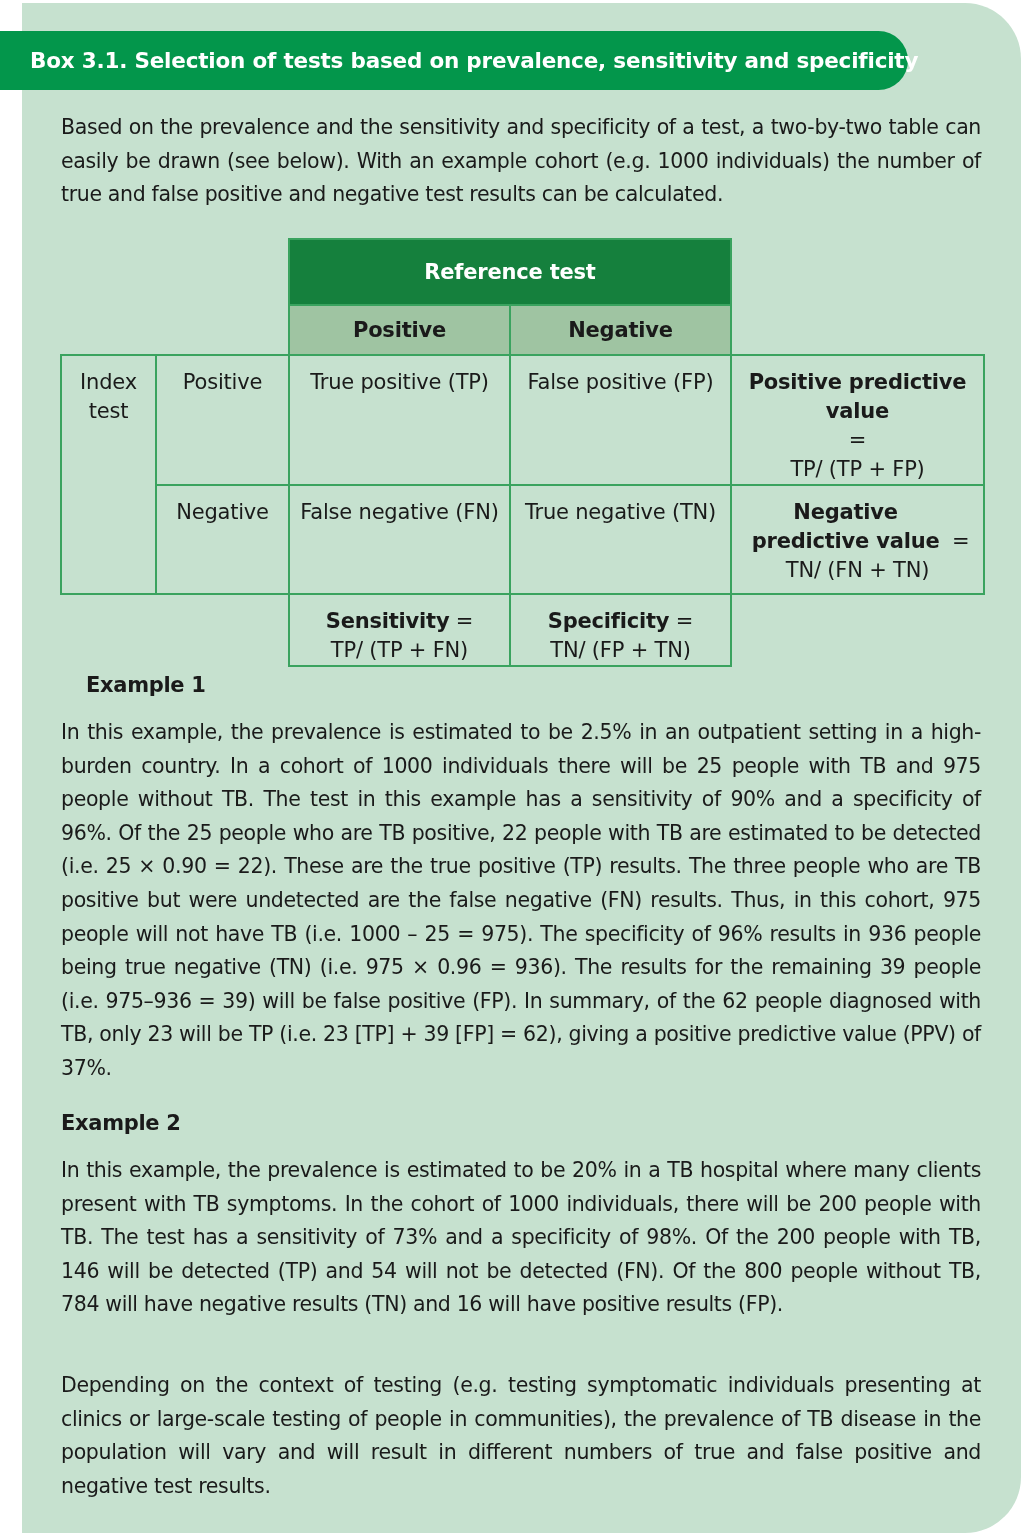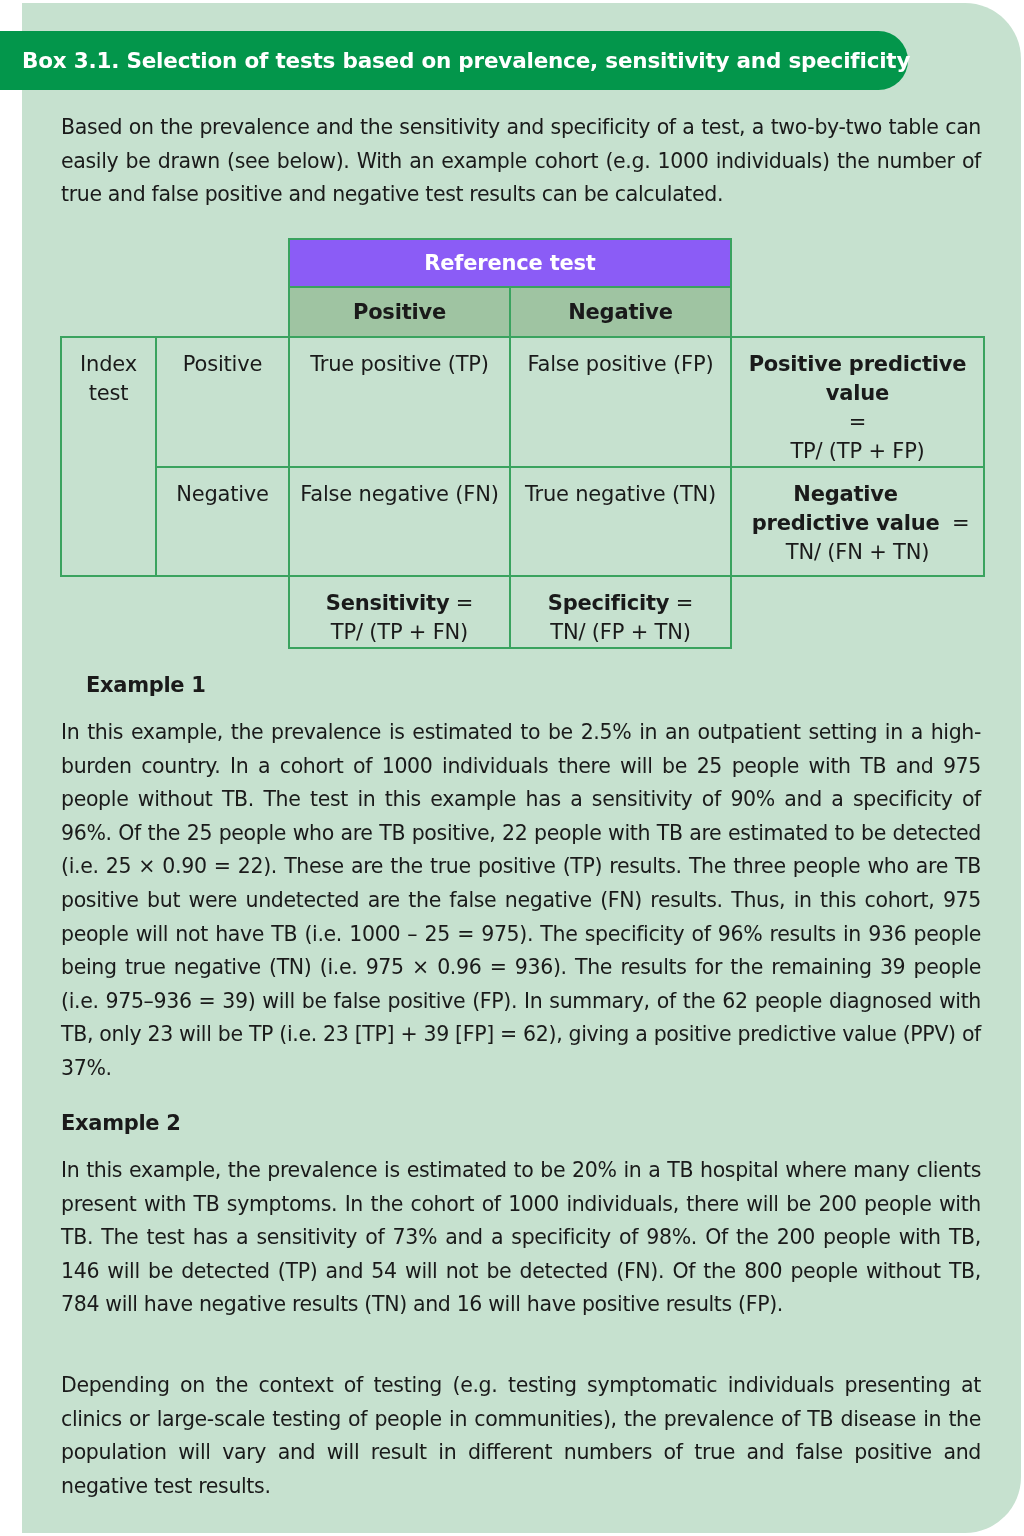--- a/index.html
+++ b/index.html
@@ -3,30 +3,30 @@
 <meta charset="utf-8">
 <style>
   html, body { margin: 0; padding: 0; background: #ffffff; }
   body { width: 1024px; height: 1536px; position: relative; overflow: hidden;
          font-family: "DejaVu Sans", sans-serif; color: #1a1a1a; }
   .box { position: absolute; left: 22px; top: 3px; width: 999px; height: 1530px;
          background: #c6e1cf; border-top-right-radius: 56px; border-bottom-right-radius: 56px; }
   .title-bar { position: absolute; left: 0; top: 31px; width: 908px; height: 59px;
                background: #03964b; border-top-right-radius: 30px; border-bottom-right-radius: 30px;
                color: #ffffff; font-weight: bold; font-size: 21.5px; line-height: 59px;
-               padding-left: 22px; box-sizing: border-box; white-space: nowrap; letter-spacing: -0.2px; }
+               padding-left: 30px; box-sizing: border-box; white-space: nowrap; letter-spacing: -0.2px; }
   .para { position: absolute; left: 61px; width: 920px; font-size: 20.5px; line-height: 33.6px;
           text-align: justify; text-align-last: left; letter-spacing: -0.35px; }
   .heading { position: absolute; left: 61px; font-weight: bold; font-size: 21px; letter-spacing: -0.3px; }
   table.tt { position: absolute; left: 60px; top: 238px; border-collapse: collapse;
              font-size: 21px; letter-spacing: -0.2px; }
   table.tt td { border: 2px solid #3aa35f; text-align: center; vertical-align: top;
                 padding: 0; line-height: 29px; box-sizing: border-box; }
   table.tt td.blank { border: none; }
-  .ref-head { background: #8b5cf6; color: #ffffff; font-weight: bold; height: 48px; vertical-align: middle !important; }
+  .ref-head { background: #15803d; color: #ffffff; font-weight: bold; height: 66px; vertical-align: middle !important; }
   .sub-head { background: #9fc4a2; font-weight: bold; height: 50px; vertical-align: middle !important; }
   .cell-pad { padding-top: 12px !important; border-radius: 27px; }
   b { font-weight: bold; }
 </style>
 </head>
 <body>
 
 <div class="box"></div>
 
 <div class="title-bar">Box 3.1. Selection of tests based on prevalence, sensitivity and specificity</div>

